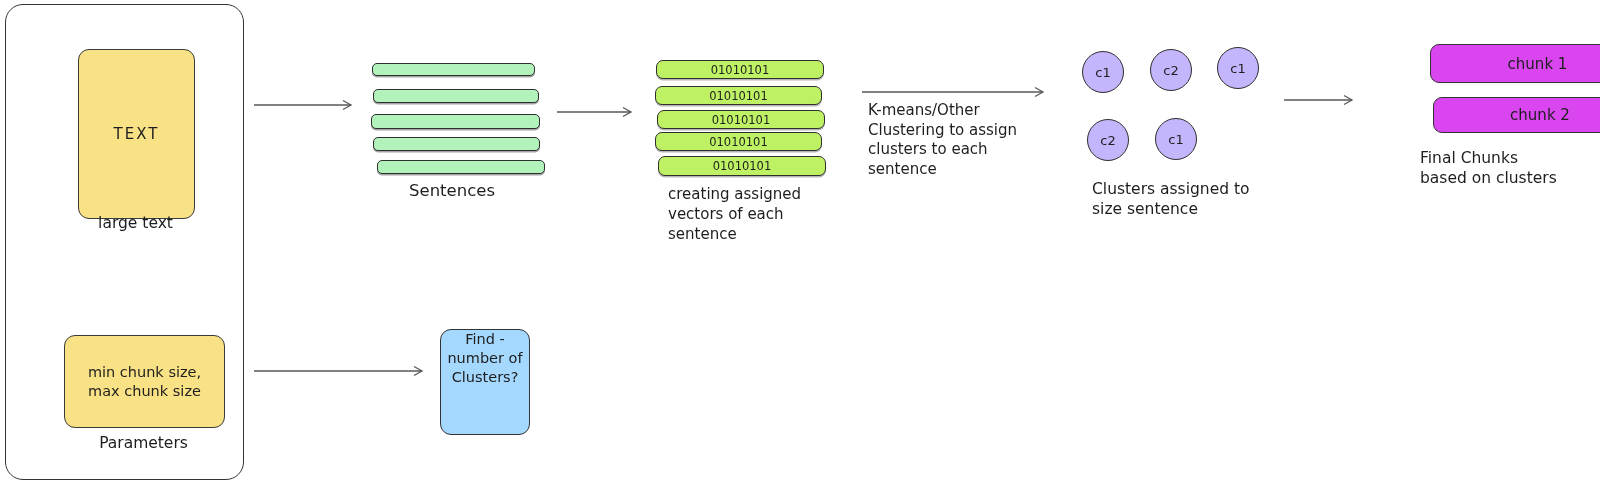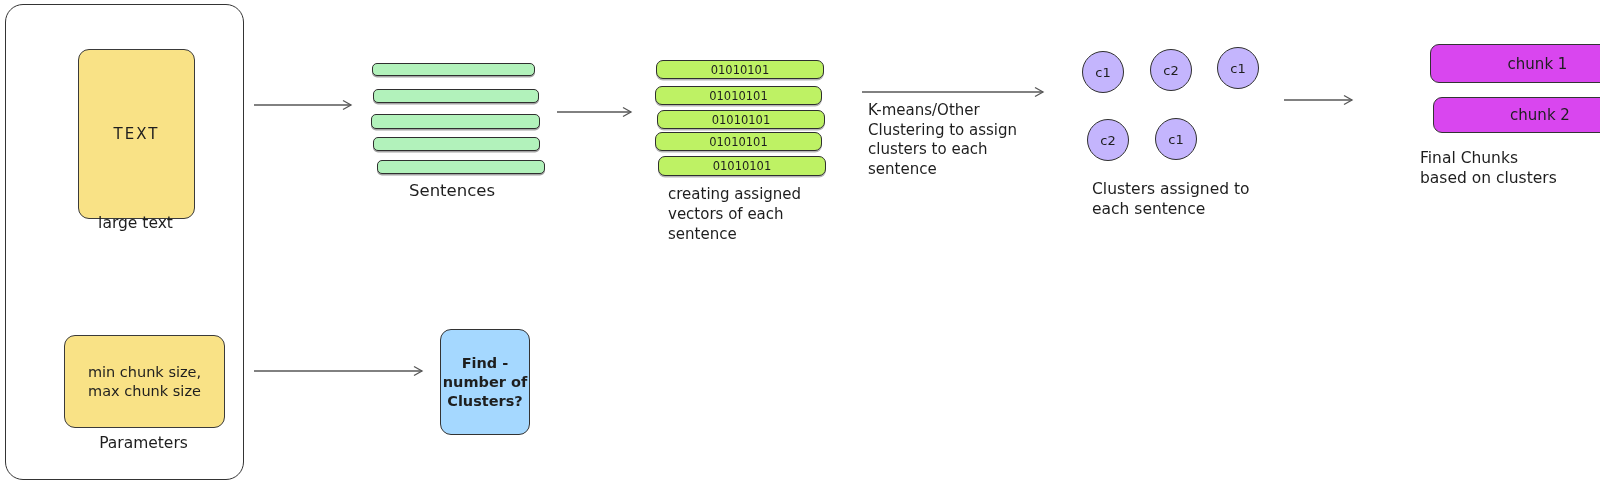--- a/index.html
+++ b/index.html
@@ -10,21 +10,21 @@
   .abs{position:absolute;}
   .panel{
     border:1.6px solid #343434;border-radius:18px;background:#ffffff;
   }
   .ybox{
     background:#f9e286;border:1.3px solid #3a3a3a;border-radius:11px;
     display:flex;align-items:center;justify-content:center;text-align:center;
   }
   .bbox{
     background:#a5d8ff;border:1.3px solid #333333;border-radius:11px;
-    display:flex;flex-direction:column;align-items:center;justify-content:center;text-align:center;font-weight:bold;
+    display:flex;flex-direction:column;align-items:center;text-align:center;
   }
   .bchunk{
     background:#d946ef;border:1.3px solid #333333;border-radius:9px;
     display:flex;align-items:center;justify-content:center;font-size:15px;margin-left:48px;
   }
   .gbar{
     background:#b2f2bb;border:1.2px solid #2f2f2f;border-radius:5px;
     box-shadow:0 1.5px 0 rgba(90,90,90,.55);
   }
   .gbox{
@@ -122,21 +122,21 @@
       <span>c1</span>
     </div>
   <div class="abs circle" style="left:1087px;top:119px;">
       <span>c2</span>
     </div>
   <div class="abs circle" style="left:1155px;top:118px;">
       <span>c1</span>
     </div>
   <div class="abs" style="left:1092px;top:179px;">
     <div class="caption">Clusters assigned to</div>
-    <div class="caption">each sentence</div>
+    <div class="caption">size sentence</div>
   </div>
 
   <svg class="abs arrow" style="left:1284px;top:93px;" width="72" height="14">
     <line x1="0" y1="7" x2="68" y2="7"></line>
     <path d="M60,2.5 L68,7 L60,11.5"></path>
   </svg>
 
   <div class="abs bchunk" style="left:1382px;top:44px;width:213px;height:37px;">
       <span>chunk 1</span>
     </div>

